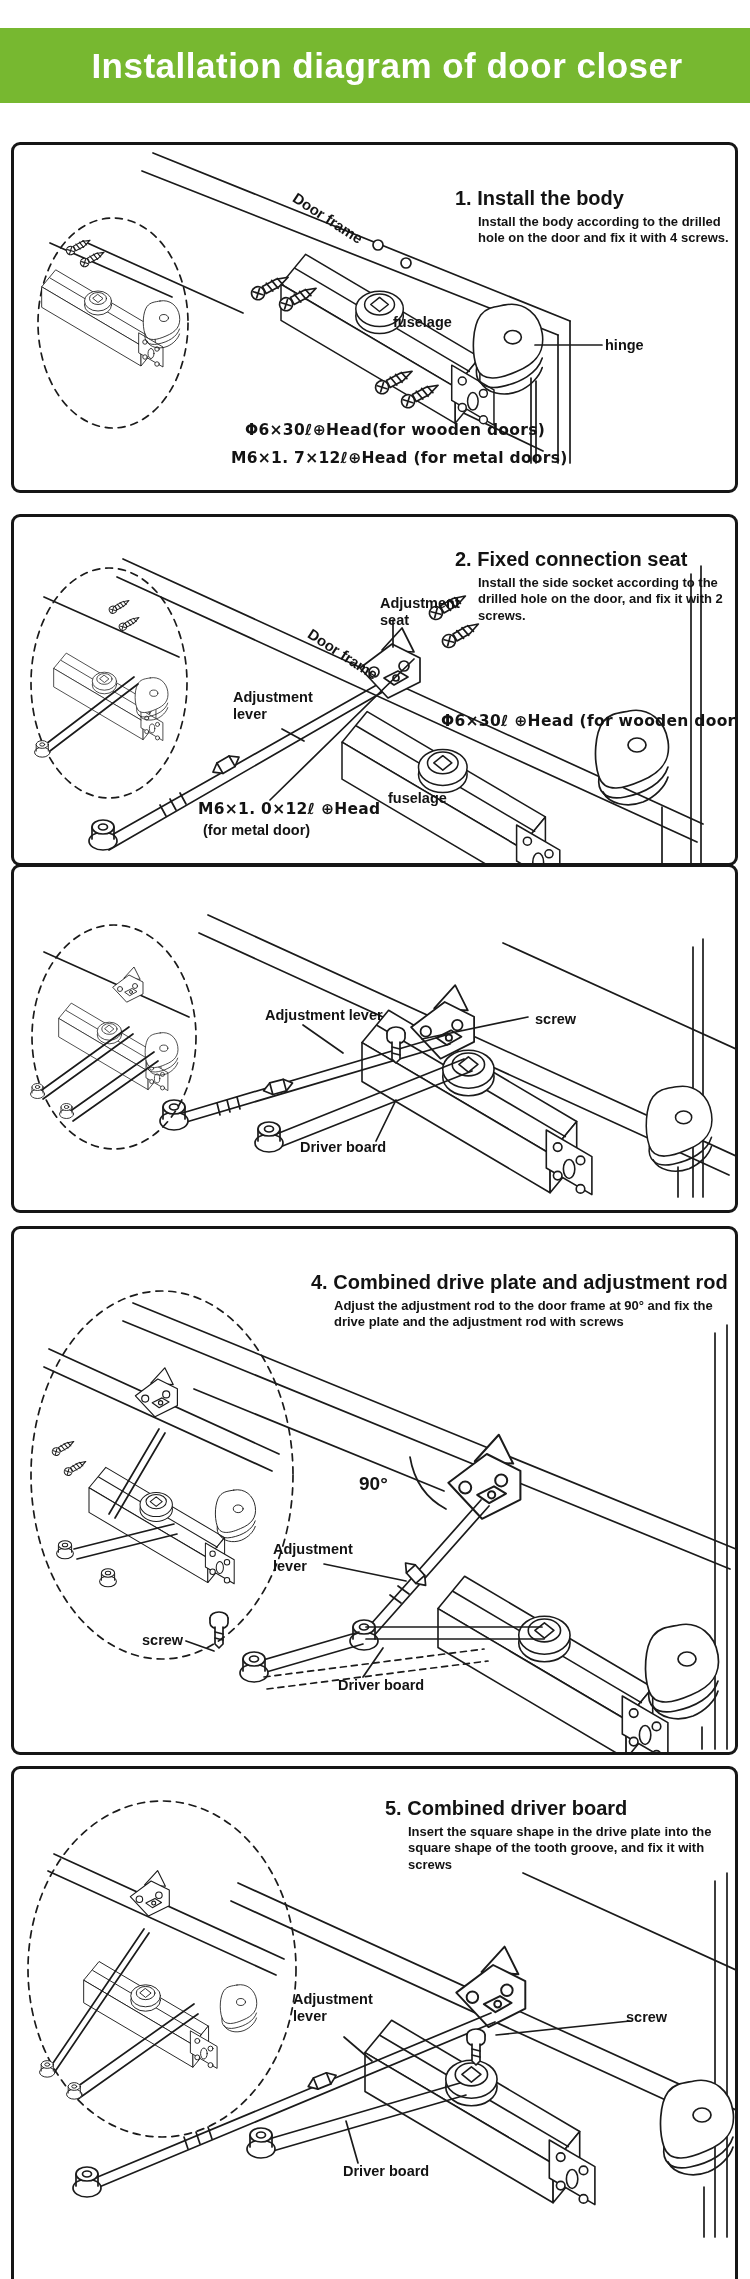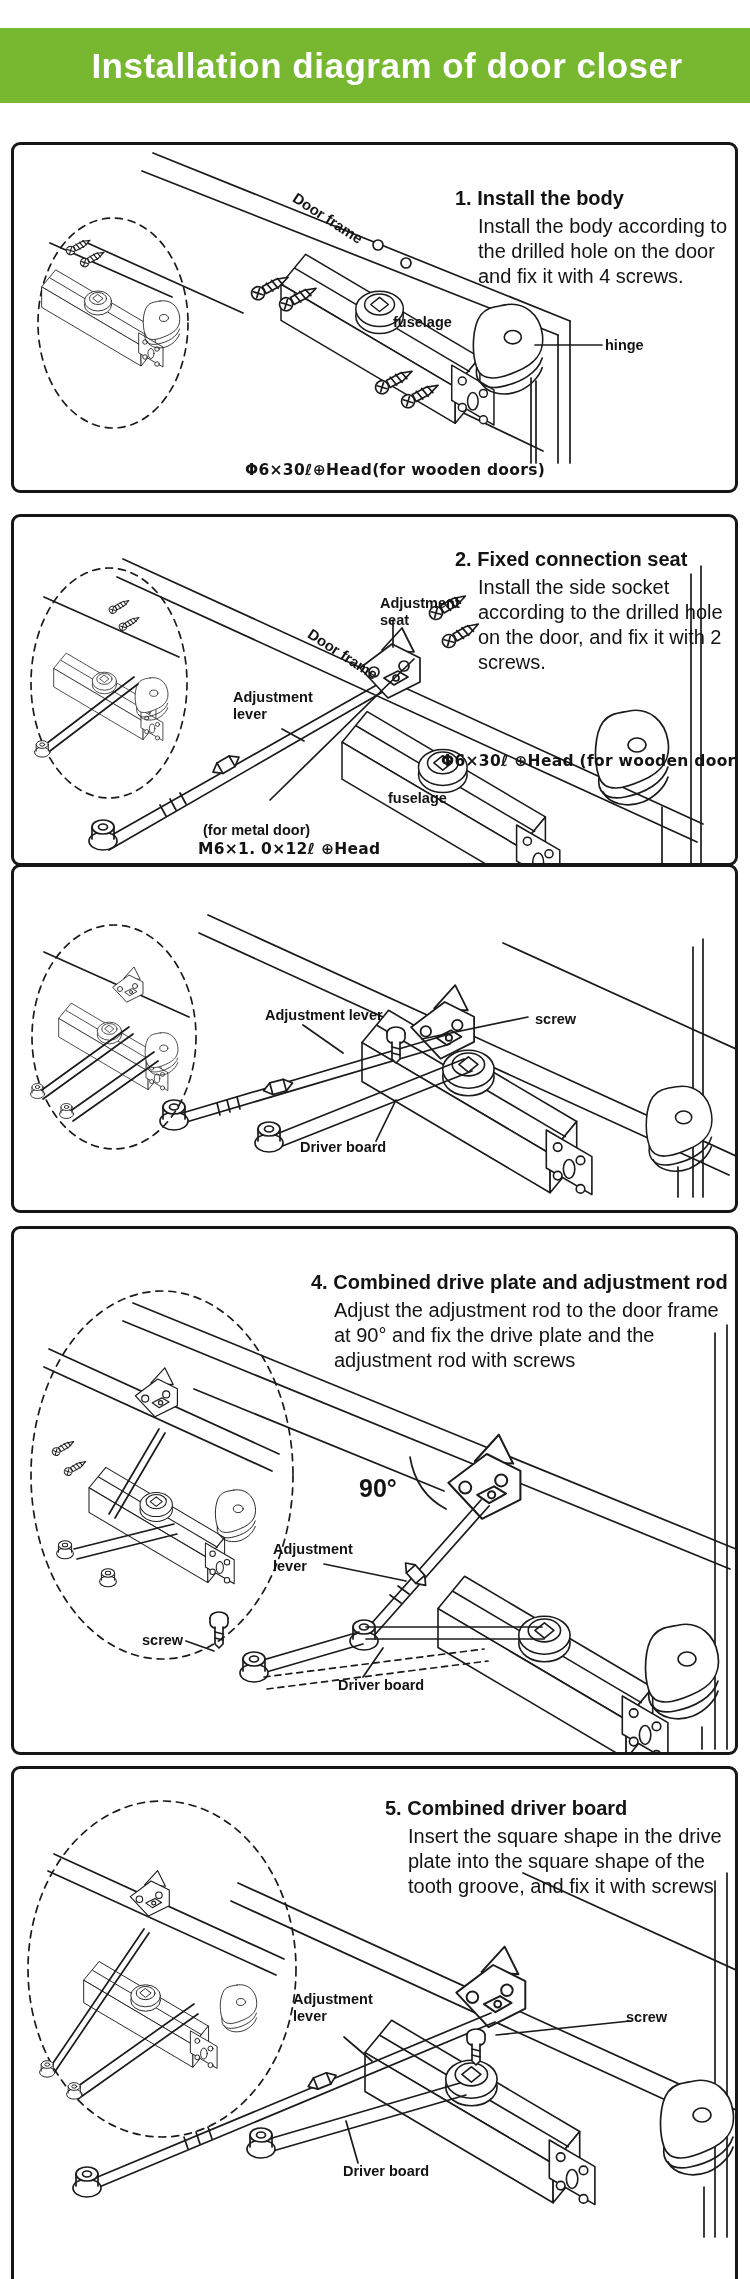--- a/index.html
+++ b/index.html
@@ -7,25 +7,25 @@
         font-family:"Liberation Sans",sans-serif;color:#131313;overflow:hidden;}
   .banner{position:absolute;left:0;top:28px;width:750px;height:75px;
           display:flex;align-items:center;justify-content:center;padding-left:12px;}
   .banner h1{margin:0;color:#fff;font-size:35px;font-weight:bold;letter-spacing:.5px;}
   .panel{position:absolute;left:11px;width:727px;border:3px solid #161616;
          border-radius:9px;background:#fff;box-sizing:border-box;overflow:hidden;}
   .art{position:absolute;left:0;top:0;stroke:#1b1b1b;stroke-width:1.7;fill:none;
        stroke-linecap:round;stroke-linejoin:round;}
   .step{position:absolute;z-index:3;}
   .step h2{margin:0;font-size:20px;font-weight:bold;}
-  .step p{margin:4px 0 0 23px;font-size:20px;font-weight:normal;line-height:1.25;}
+  .step p{margin:4px 0 0 23px;font-size:13px;font-weight:bold;line-height:1.25;}
   .lbl{position:absolute;z-index:3;font-size:14.5px;font-weight:bold;line-height:1.2;}
   .rot{transform:rotate(33deg);transform-origin:left top;font-size:15px;}
-  .spec{font-family:"DejaVu Sans",sans-serif;font-size:15.5px;font-weight:bold;letter-spacing:.3px;white-space:nowrap;margin-top:40px;}
-  .angle{font-size:25px;}
+  .spec{font-family:"DejaVu Sans",sans-serif;font-size:15.5px;font-weight:bold;letter-spacing:.3px;white-space:nowrap;}
+  .angle{font-size:19px;}
 </style>
 </head>
 <body>
 
 <svg width="0" height="0" style="position:absolute" aria-hidden="true">
   <defs>
     <g id="sym-body">
       <polygon points="28,14 226,131 198,165 0,48" fill="#fff"></polygon>
       <polygon points="0,48 198,165 198,206 0,89" fill="#fff"></polygon>
       <polygon points="226,131 198,165 198,206 226,172" fill="#fff"></polygon>

